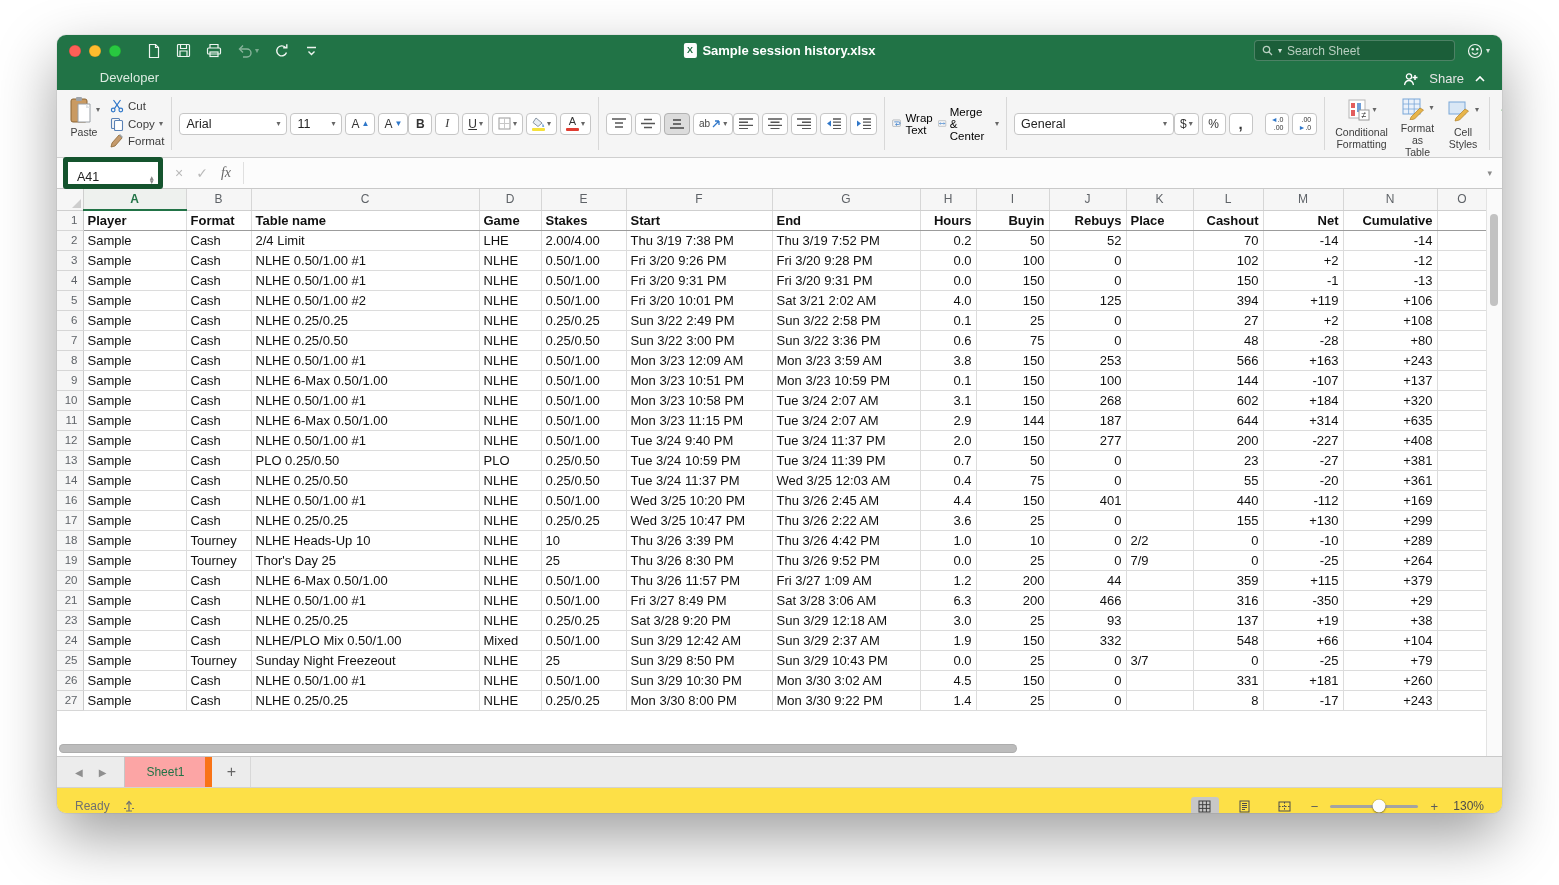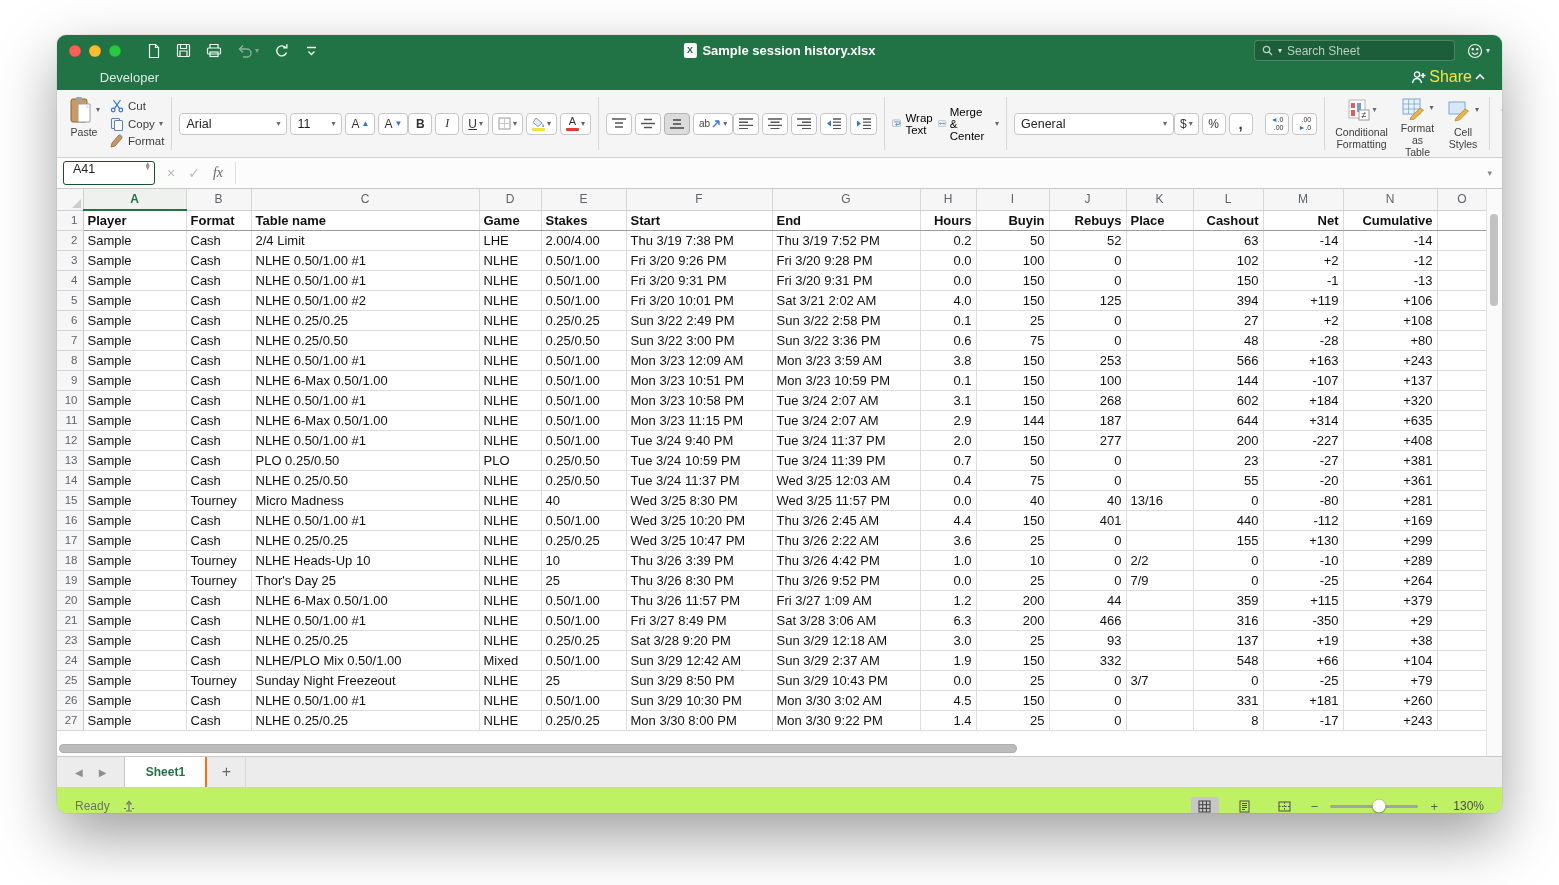--- a/index.html
+++ b/index.html
@@ -19,21 +19,21 @@
   .xlicon{width:13px;height:15px;background:#fdfdfd;border-radius:2px;display:flex;align-items:center;justify-content:center;
           color:#1e6b41;font-size:9px;font-weight:700;line-height:1;}
   .searchbox{margin-left:auto;width:185px;height:19px;background:rgba(0,0,0,.18);border:1px solid rgba(255,255,255,.22);
              border-radius:4px;display:flex;align-items:center;gap:5px;padding:0 7px;color:#b9cfc1;font-size:12px;}
   .smiley{margin-left:12px;display:flex;align-items:center;gap:3px;color:#eef5f0;}
   .caretw{font-size:8px;color:#d4e4da;}
   
   .tabrow{height:24px;background:#217346;display:flex;align-items:flex-end;padding:0 16px;}
   .tab{padding:4px 13px 5px;font-size:13px;color:#dcebe1;border-radius:5px 5px 0 0;white-space:nowrap;}
   .tab.active{background:#f5f5f5;color:#217346;font-weight:700;}
-  .tabrow-right{margin-left:auto;display:flex;align-items:center;gap:2px;color:#fde047;font-size:16px;padding-bottom:4px;}
+  .tabrow-right{margin-left:auto;display:flex;align-items:center;gap:10px;color:#e5e5e5;font-size:13px;padding-bottom:4px;}
   
   .ribbon{height:68px;background:#f5f5f5;border-bottom:1px solid #cfcfcf;display:flex;align-items:stretch;
           padding:5px 8px;gap:7px;box-sizing:border-box;}
   .vdiv{width:1px;background:#d8d8d8;margin:2px 0;flex:0 0 1px;}
   .bigbtn{display:flex;flex-direction:column;align-items:center;justify-content:flex-start;gap:2px;
           font-size:10.5px;color:#3d3d3d;line-height:1.15;text-align:center;padding:1px 3px;}
   .bigbtn .iconrow{display:flex;align-items:center;gap:2px;height:28px;}
   .lblw{max-width:64px;}
   .stack{display:flex;flex-direction:column;justify-content:space-between;padding:2px 0;}
   .srow{display:flex;align-items:center;gap:4px;font-size:11.5px;color:#3d3d3d;height:18px;}
@@ -46,22 +46,22 @@
   .grp2{display:flex;flex-direction:row;justify-content:space-between;padding:2px 0;}
   .row2{display:flex;align-items:center;gap:3px;}
   .u{text-decoration:underline;}
   .it{font-style:italic;font-family:"Liberation Serif",serif;}
   .colorbar{display:block;width:13px;height:3px;margin-top:1px;border-radius:1px;}
   .mini2{display:flex;flex-direction:column;align-items:flex-end;font-size:7px;line-height:1.1;color:#333;}
   .bluearrow{color:#2f77c9;font-size:7px;}
   
   .fbar{height:31px;background:#fcfcfc;border-bottom:1px solid #c9c9c9;display:flex;align-items:center;
         padding:0 6px;gap:0;box-sizing:border-box;}
-  .namebox{width:78px;height:22px;background:#fff;border:1px solid #14532d;border-radius:3px;display:flex;
-           align-items:flex-start;padding:0 3px 0 9px;font-size:12.5px;color:#222;justify-content:space-between;}
+  .namebox{width:78px;height:22px;background:#fff;border:5px solid #14532d;border-radius:3px;display:flex;
+           align-items:flex-end;padding:0 3px 0 9px;font-size:12.5px;color:#222;justify-content:space-between;}
   .spinner{display:flex;flex-direction:column;line-height:.6;font-size:6.5px;color:#8a8a8a;}
   .fbtns{display:flex;align-items:center;gap:13px;padding:0 12px;color:#b9b9b9;font-size:14px;
          border-right:1px solid #e0e0e0;height:22px;}
   .fxlbl{font-style:italic;font-family:"Liberation Serif",serif;color:#666;font-size:14px;}
   .finput{flex:1;height:100%;display:flex;align-items:center;padding-left:8px;font-size:12.5px;color:#222;}
   .fexpand{color:#8a8a8a;font-size:9px;padding:0 4px;}
   
   .gridwrap{position:relative;height:567px;background:#fff;overflow:hidden;}
   table.sheet{border-collapse:collapse;table-layout:fixed;width:1430px;}
   .sheet th,.sheet td{box-sizing:border-box;}
@@ -77,26 +77,26 @@
         padding:0 4px;white-space:nowrap;overflow:hidden;background:#fff;}
   .cell.hdr{font-weight:700;border-bottom:1px solid #9c9c9c;}
   .a-l{text-align:left;} .a-r{text-align:right;}
   .vscroll{position:absolute;top:0;right:0;bottom:0;width:15px;background:#fafafa;border-left:1px solid #e3e3e3;}
   .vthumb{position:absolute;top:25px;left:3px;width:8px;height:92px;border-radius:4px;background:#c2c2c2;}
   .hthumb{position:absolute;left:2px;bottom:3px;width:958px;height:9px;border-radius:5px;background:#bcbcbc;
           box-shadow:inset 0 0 0 1px rgba(0,0,0,.08);}
   
   .sheetbar{height:30px;background:#ececec;border-top:1px solid #c9c9c9;display:flex;align-items:stretch;}
   .navarrows{display:flex;align-items:center;gap:16px;padding:0 18px;color:#8f8f8f;font-size:10px;}
-  .stab{width:80px;background:#ffffff;border-left:1px solid #c6c6c6;border-right:2px solid #f97316;display:flex;
-        align-items:center;justify-content:center;color:#217346;font-weight:700;font-size:12px;}
+  .stab{width:80px;background:#fca5a5;border-left:1px solid #c6c6c6;border-right:7px solid #f97316;display:flex;
+        align-items:center;justify-content:center;color:#217346;font-weight:400;font-size:12px;}
   .addsheet{width:38px;display:flex;align-items:center;justify-content:center;color:#666;font-size:16px;
             border-right:1px solid #d8d8d8;}
   
-  .statusbar{height:27px;background:#bef264;border-top:1px solid #d2d2d2;display:flex;align-items:center;
+  .statusbar{height:27px;background:#fde047;border-top:1px solid #d2d2d2;display:flex;align-items:center;
              padding:18px 18px;color:#707070;font-size:12px;gap:12px;box-sizing:border-box;}
   .sright{margin-left:auto;display:flex;align-items:center;gap:12px;}
   .vbtn{width:28px;height:19px;display:flex;align-items:center;justify-content:center;border-radius:3px;color:#4c4c4c;}
   .vbtn.active{background:#c7c7c7;}
   .ztrack{width:88px;height:3px;background:#a3a3a3;border-radius:2px;position:relative;}
   .zthumb{position:absolute;left:55%;top:50%;transform:translate(-50%,-50%);width:13px;height:13px;background:#fdfdfd;
           border-radius:50%;box-shadow:0 1px 2px rgba(0,0,0,.45),0 0 0 .5px rgba(0,0,0,.15);}
   .zsign{font-size:13px;color:#5c5c5c;}
   .zoomlbl{min-width:34px;text-align:right;color:#4c4c4c;}
   svg{display:block;}
@@ -596,21 +596,21 @@
               <td class="cell a-l">Cash</td>
               <td class="cell a-l">2/4 Limit</td>
               <td class="cell a-l">LHE</td>
               <td class="cell a-l">2.00/4.00</td>
               <td class="cell a-l">Thu 3/19 7:38 PM</td>
               <td class="cell a-l">Thu 3/19 7:52 PM</td>
               <td class="cell a-r">0.2</td>
               <td class="cell a-r">50</td>
               <td class="cell a-r">52</td>
               <td class="cell a-l"></td>
-              <td class="cell a-r">63</td>
+              <td class="cell a-r">70</td>
               <td class="cell a-r">-14</td>
               <td class="cell a-r">-14</td>
               <td class="cell a-l"></td>
             </tr>
             <tr>
               <td class="rowh">3</td>
               <td class="cell a-l">Sample</td>
               <td class="cell a-l">Cash</td>
               <td class="cell a-l">NLHE 0.50/1.00 #1</td>
               <td class="cell a-l">NLHE</td>
@@ -815,38 +815,20 @@
               <td class="cell a-l">0.25/0.50</td>
               <td class="cell a-l">Tue 3/24 11:37 PM</td>
               <td class="cell a-l">Wed 3/25 12:03 AM</td>
               <td class="cell a-r">0.4</td>
               <td class="cell a-r">75</td>
               <td class="cell a-r">0</td>
               <td class="cell a-l"></td>
               <td class="cell a-r">55</td>
               <td class="cell a-r">-20</td>
               <td class="cell a-r">+361</td>
-              <td class="cell a-l"></td>
-            </tr>
-            <tr>
-              <td class="rowh">15</td>
-              <td class="cell a-l">Sample</td>
-              <td class="cell a-l">Tourney</td>
-              <td class="cell a-l">Micro Madness</td>
-              <td class="cell a-l">NLHE</td>
-              <td class="cell a-l">40</td>
-              <td class="cell a-l">Wed 3/25 8:30 PM</td>
-              <td class="cell a-l">Wed 3/25 11:57 PM</td>
-              <td class="cell a-r">0.0</td>
-              <td class="cell a-r">40</td>
-              <td class="cell a-r">40</td>
-              <td class="cell a-l">13/16</td>
-              <td class="cell a-r">0</td>
-              <td class="cell a-r">-80</td>
-              <td class="cell a-r">+281</td>
               <td class="cell a-l"></td>
             </tr>
             <tr>
               <td class="rowh">16</td>
               <td class="cell a-l">Sample</td>
               <td class="cell a-l">Cash</td>
               <td class="cell a-l">NLHE 0.50/1.00 #1</td>
               <td class="cell a-l">NLHE</td>
               <td class="cell a-l">0.50/1.00</td>
               <td class="cell a-l">Wed 3/25 10:20 PM</td>

